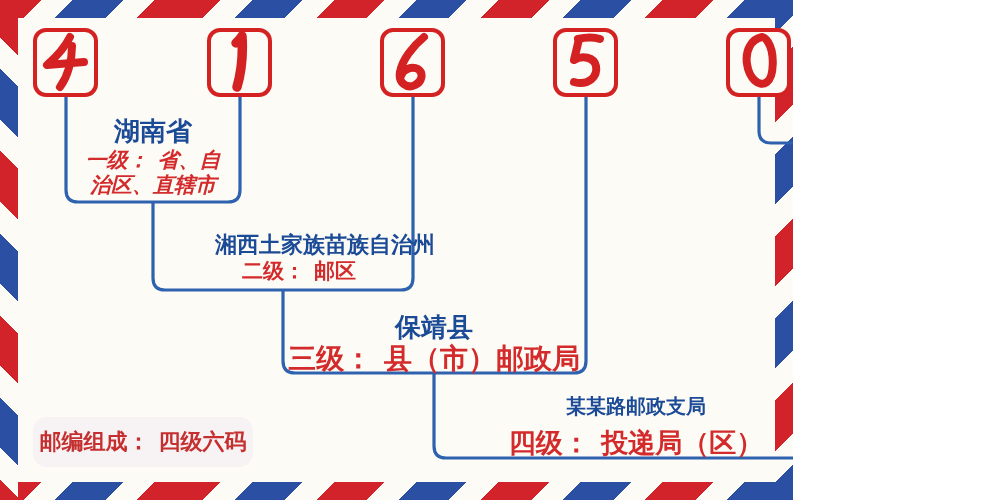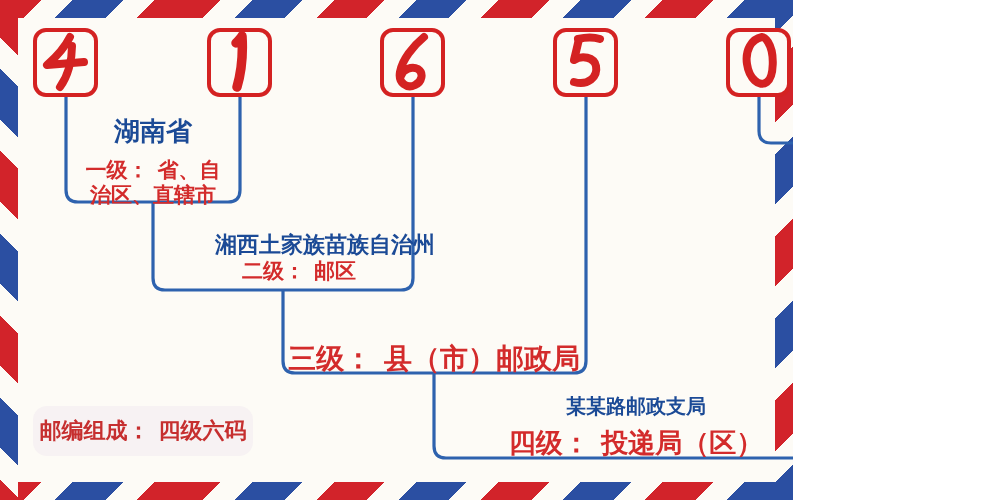--- a/index.html
+++ b/index.html
@@ -13,21 +13,21 @@
   #border-right{right:0;background:repeating-linear-gradient(135deg,#d2232a 0 36px,#fdfbf6 36px 58px,#2b4fa2 58px 94px,#fdfbf6 94px 116px);background-position:0 72px;}
   .digit-box{position:absolute;top:28px;width:65px;height:69px;border:4px solid #d42222;border-radius:13px;box-sizing:border-box;background:#fdfbf6;}
   .digit-box svg{position:absolute;left:0;top:0;width:100%;height:100%;}
   .digit-box svg path{stroke:#d42222;fill:none;stroke-linecap:round;stroke-linejoin:round;}
   #connectors{position:absolute;left:0;top:0;width:1000px;height:500px;}
   #connectors path{stroke:#2e62ae;stroke-width:3.2;fill:none;}
   .lbl{position:absolute;transform:translateX(-50%);white-space:nowrap;text-align:center;}
   .name{color:#1b4a96;font-weight:bold;}
   .desc{color:#d32b2b;font-weight:bold;}
   .colon-gap{display:inline-block;width:0.42em;}
-  .badge{position:absolute;left:33px;top:406px;width:220px;height:50px;background:#f7f2f3;border-radius:14px;display:flex;align-items:center;justify-content:center;}
+  .badge{position:absolute;left:33px;top:417px;width:220px;height:50px;background:#f7f2f3;border-radius:14px;display:flex;align-items:center;justify-content:center;}
   .badge span{color:#c62f2f;font-weight:bold;font-size:22px;}
 </style>
 </head>
 <body>
 
 <div id="page">
   <div id="border-top" class="border-strip border-h"></div>
   <div id="border-bottom" class="border-strip border-h"></div>
   <div id="border-left" class="border-strip border-v"></div>
   <div id="border-right" class="border-strip border-v"></div>
@@ -68,28 +68,29 @@
       </svg>
     </div>
   <div class="digit-box" style="left:898px;" aria-label="9">
       <svg viewBox="0 0 57 61" preserveAspectRatio="none">
         <path d="M39,17 C38,8 24,5 17,11 C11,17 13,29 22,32 C31,34 39,29 39,19" stroke-width="8"></path>
         <path d="M39,18 C40,32 37,45 28,55" stroke-width="8"></path>
       </svg>
     </div>
 
   <div class="lbl name" style="left:153px;top:114px;font-size:26px;">湖南省</div>
-  <div class="lbl desc" style="left:153px;top:158px;font-size:21px;line-height:25px;">
+  <div class="lbl desc" style="left:153px;top:148px;font-size:21px;line-height:25px;font-style:italic;">
     <div>一级：<span class="colon-gap"></span>省、自</div>
     <div>治区、直辖市</div>
   </div>
 
   <div class="lbl name" style="left:283px;top:230px;font-size:22px;margin-left:42px;">湘西土家族苗族自治州</div>
   <div class="lbl desc" style="left:299px;top:257px;font-size:21px;">二级：<span class="colon-gap"></span>邮区</div>
 
+  <div class="lbl name" style="left:434px;top:310px;font-size:26px;">保靖县</div>
   <div class="lbl desc" style="left:434px;top:340px;font-size:28px;font-family:Liberation Mono, monospace;">三级：<span class="colon-gap"></span>县（市）邮政局</div>
 
   <div class="lbl name" style="left:636px;top:393px;font-size:20px;">某某路邮政支局</div>
   <div class="lbl desc" style="left:636px;top:425px;font-size:27px;">四级：<span class="colon-gap"></span>投递局（区）</div>
 
 
   <div class="badge">
     <span>邮编组成：<span class="colon-gap"></span>四级六码</span>
   </div>
 </div>

